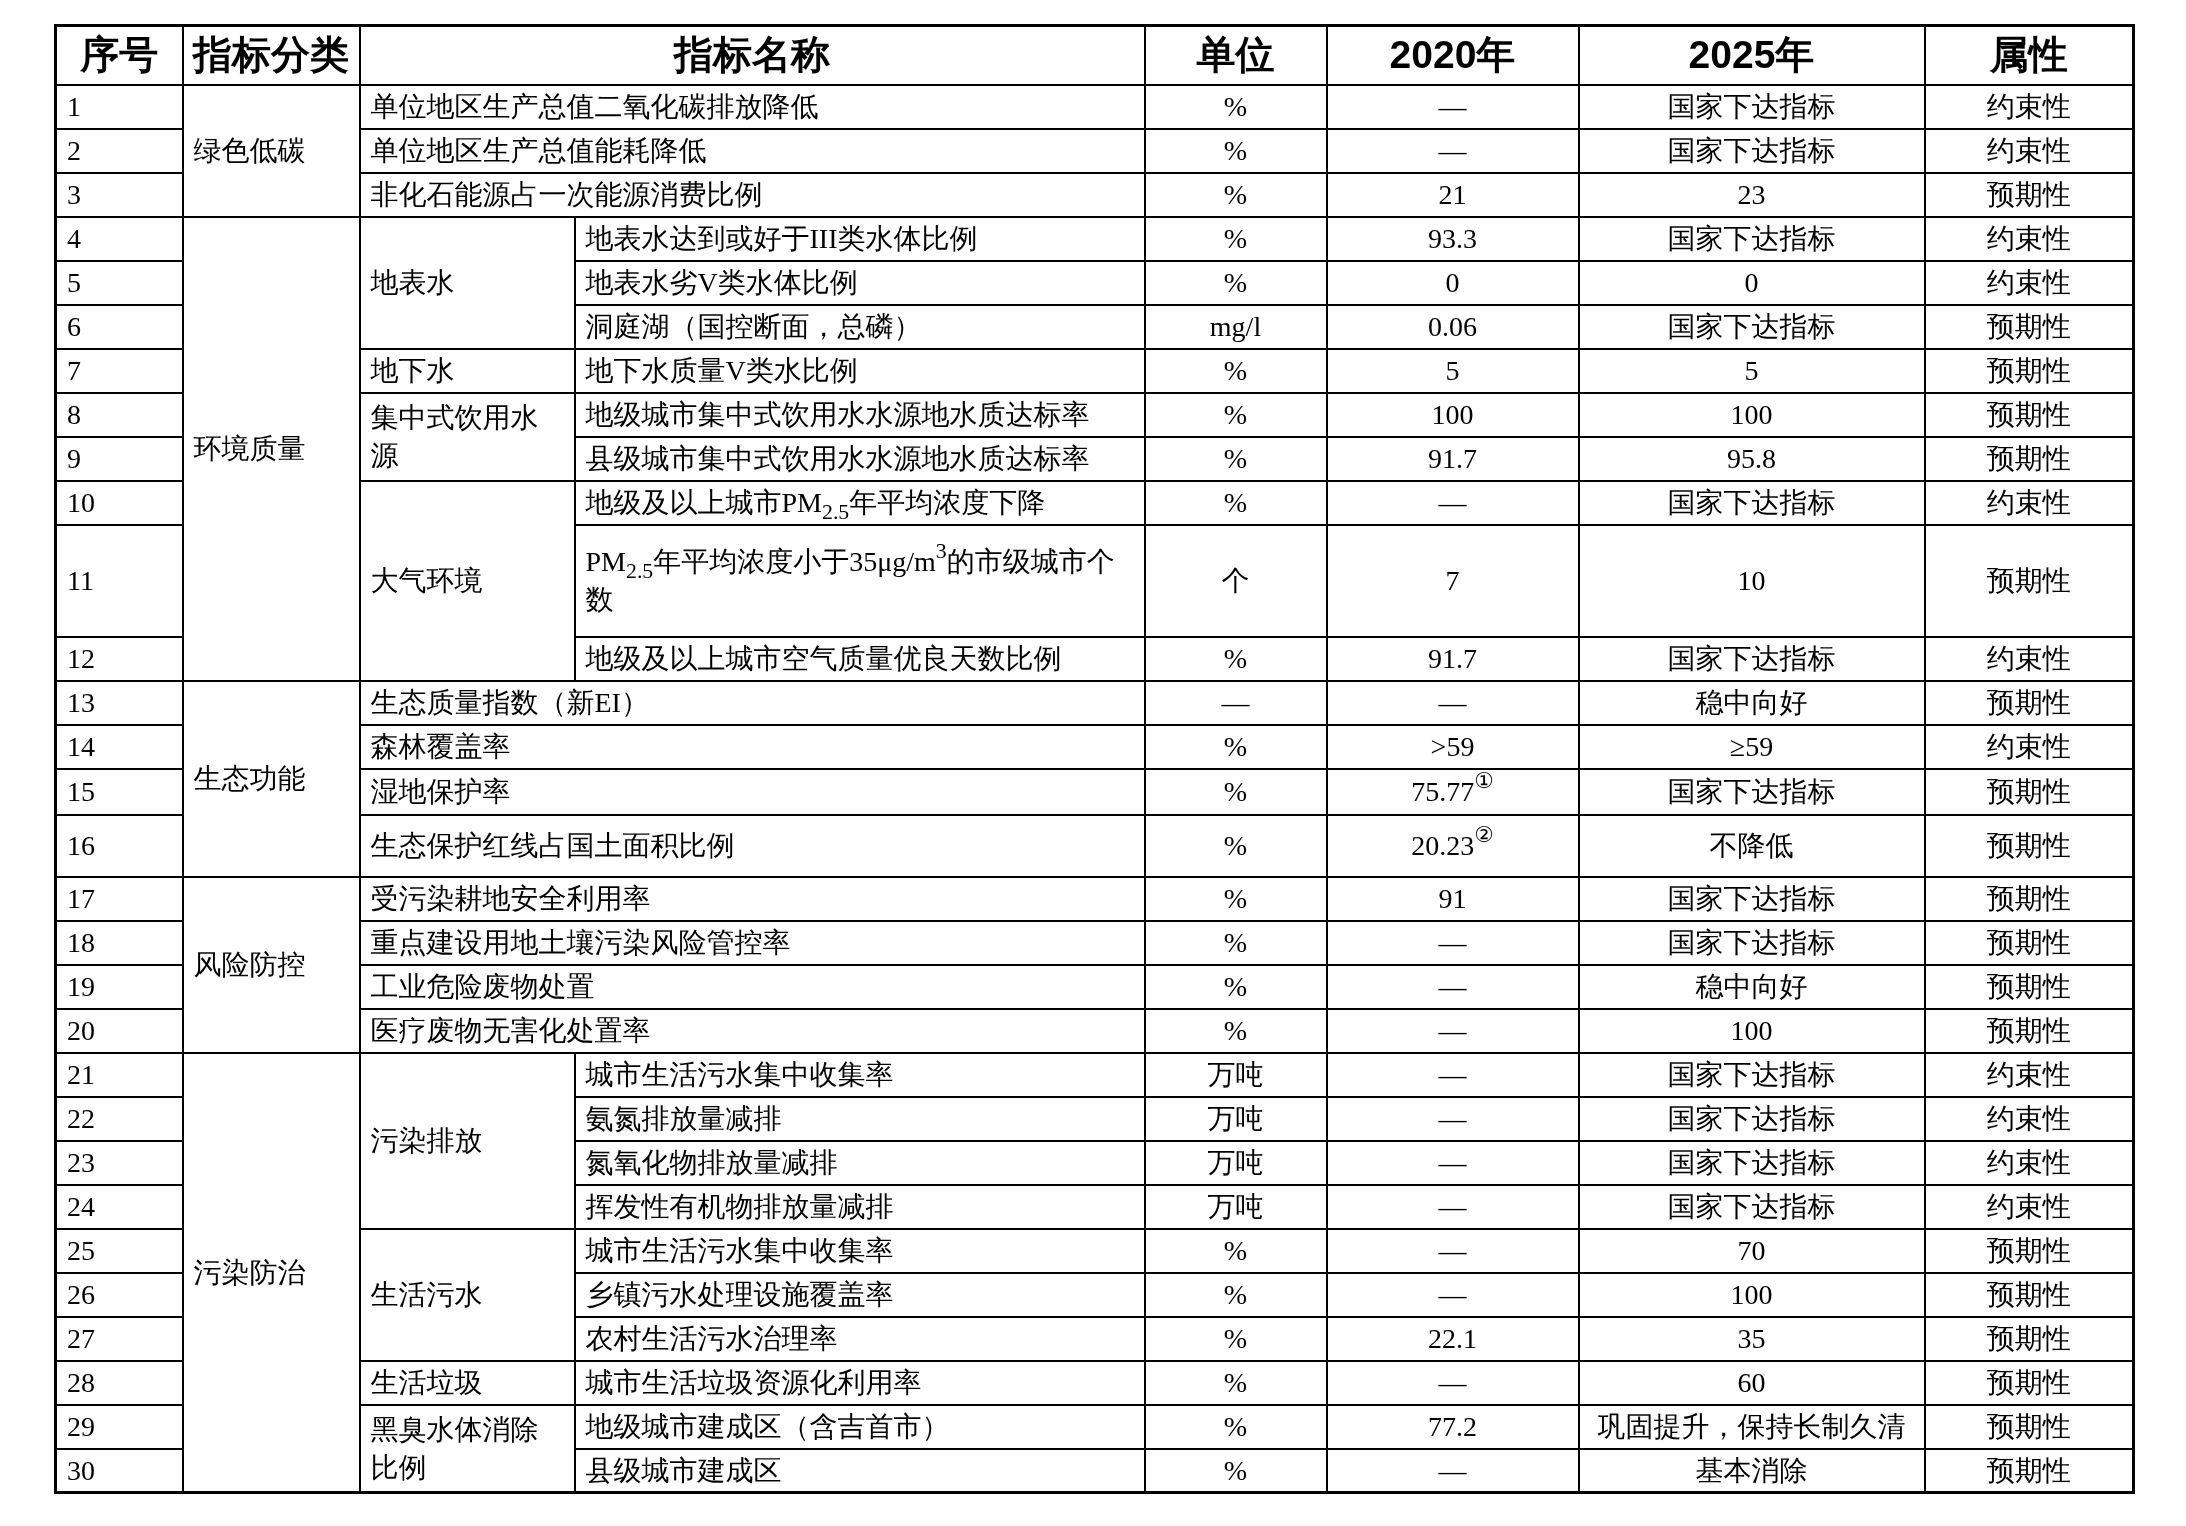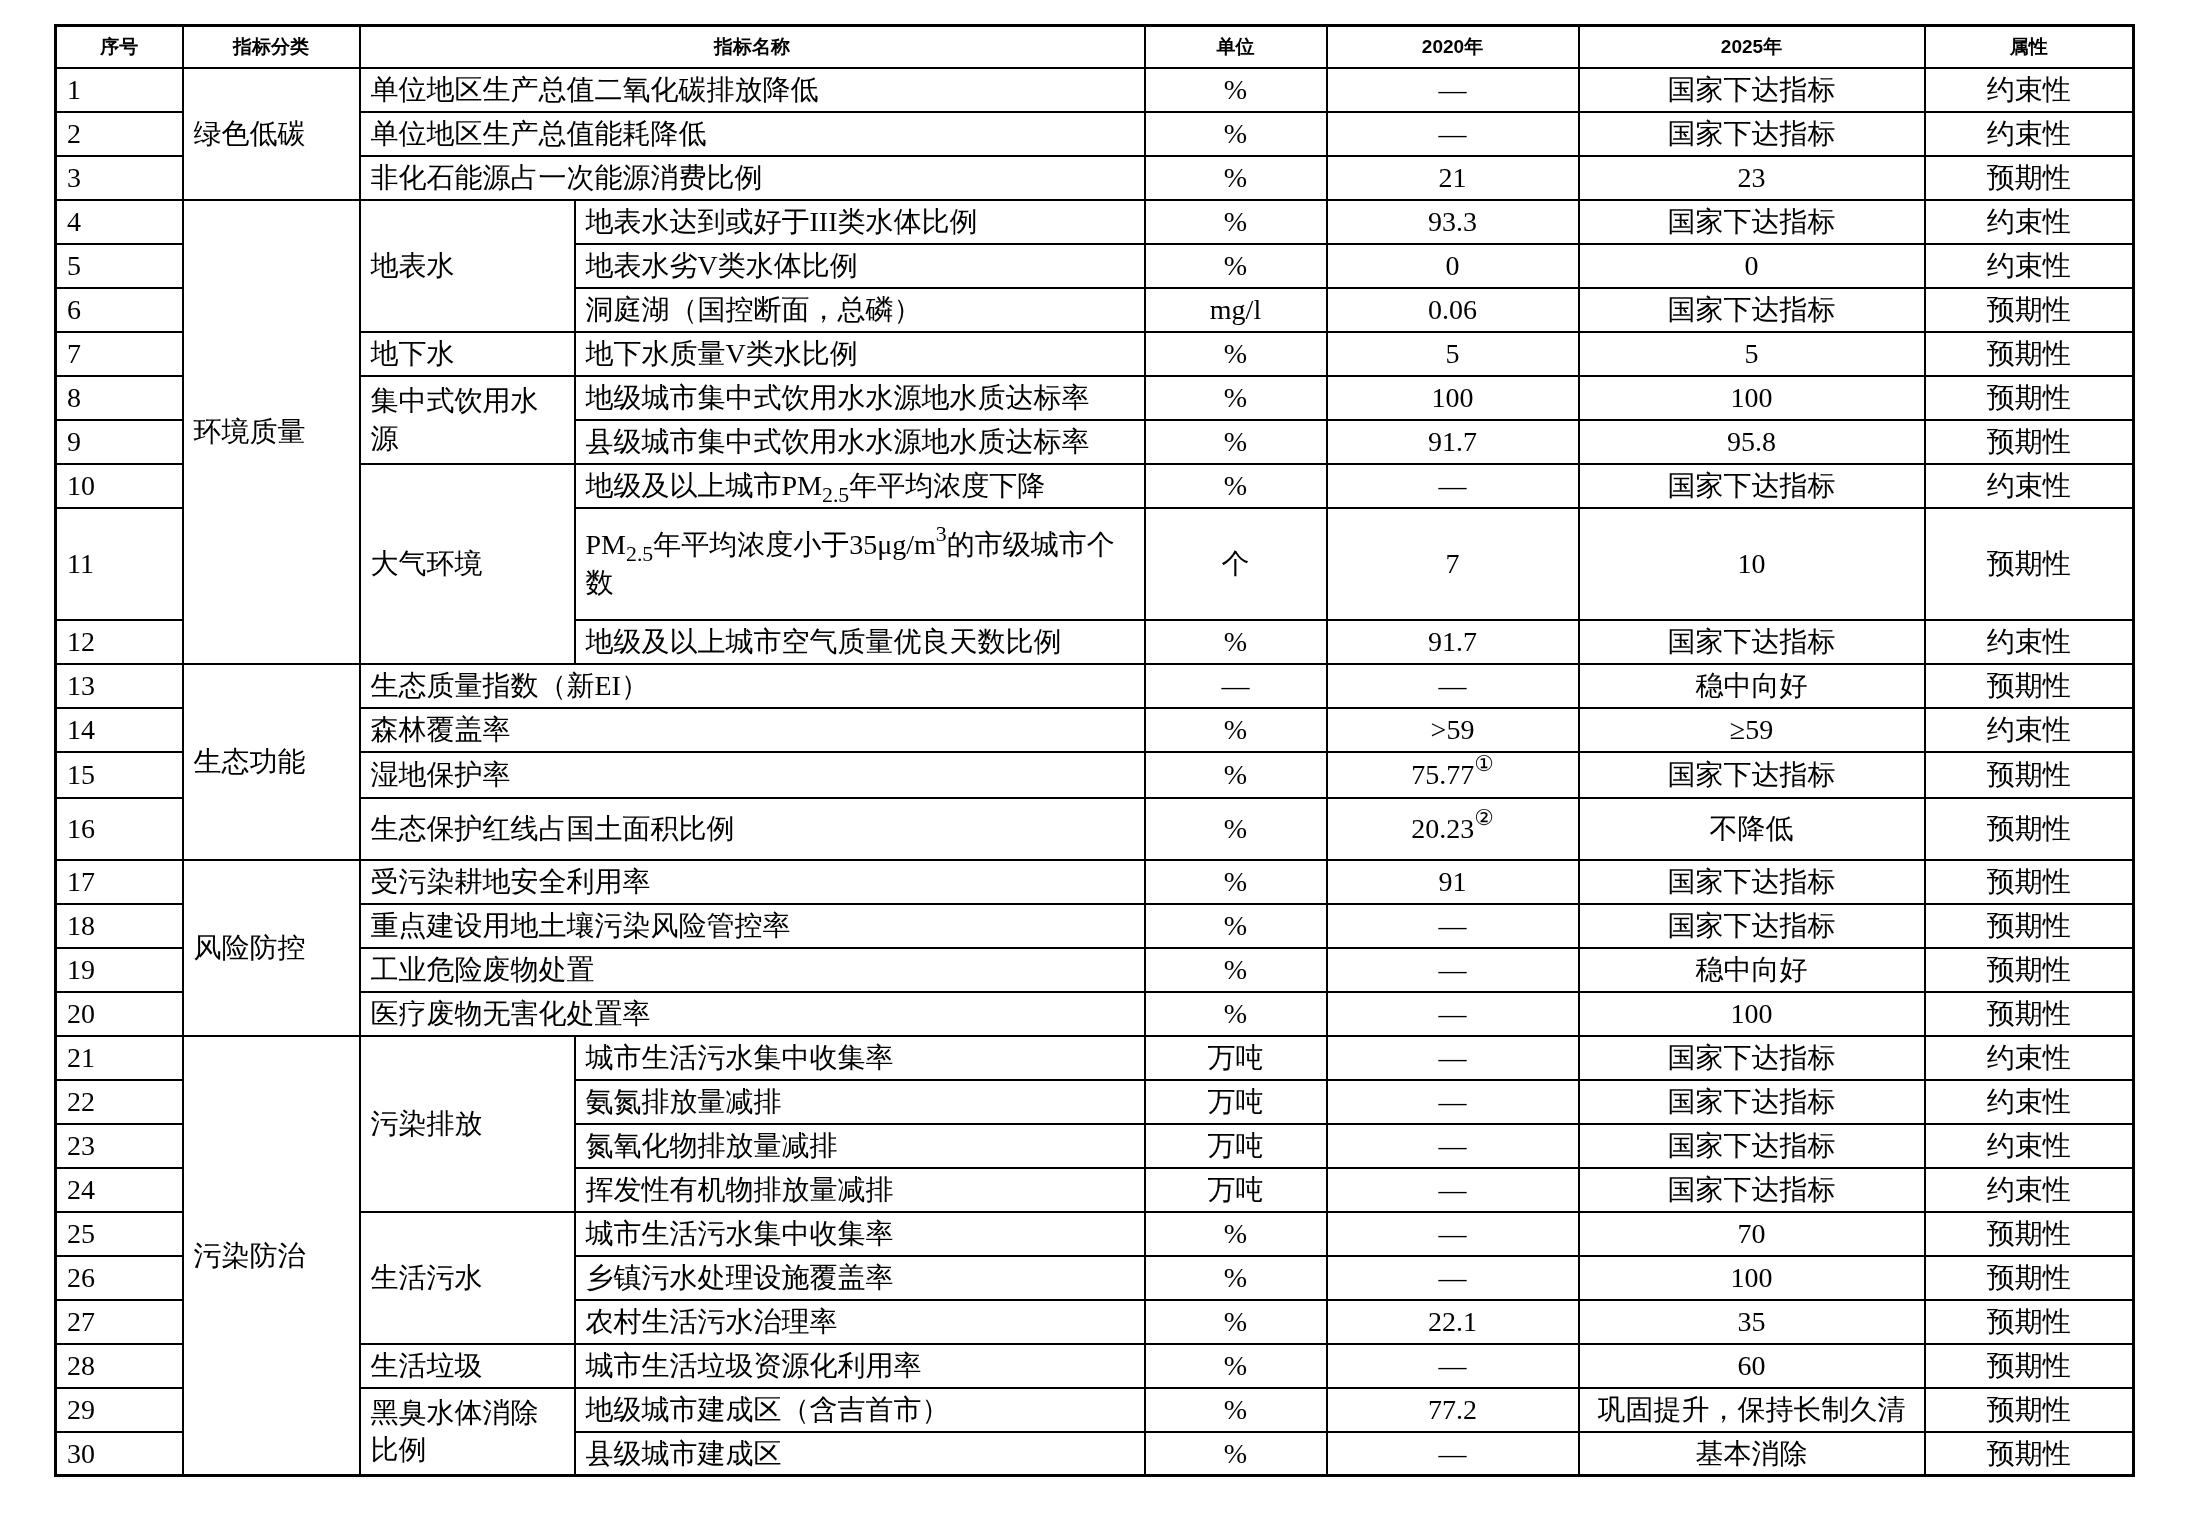--- a/index.html
+++ b/index.html
@@ -25,21 +25,21 @@
     vertical-align:middle;
     text-align:center;
     overflow:hidden;
     word-break:break-all;
   }
   table.indicators thead tr { height:42px; }
   table.indicators tbody tr { height:44px; }
   table.indicators th {
     font-family:"Liberation Sans","DejaVu Sans",sans-serif;
     font-weight:bold;
-    font-size:19px;
+    font-size:39px;
     padding:2px 4px;
   }
   table.indicators td.l { text-align:left; }
   table.indicators td sub {
     font-size:0.78em;
     vertical-align:-0.3em;
     line-height:0;
   }
   table.indicators td sup {
     font-size:0.78em;

